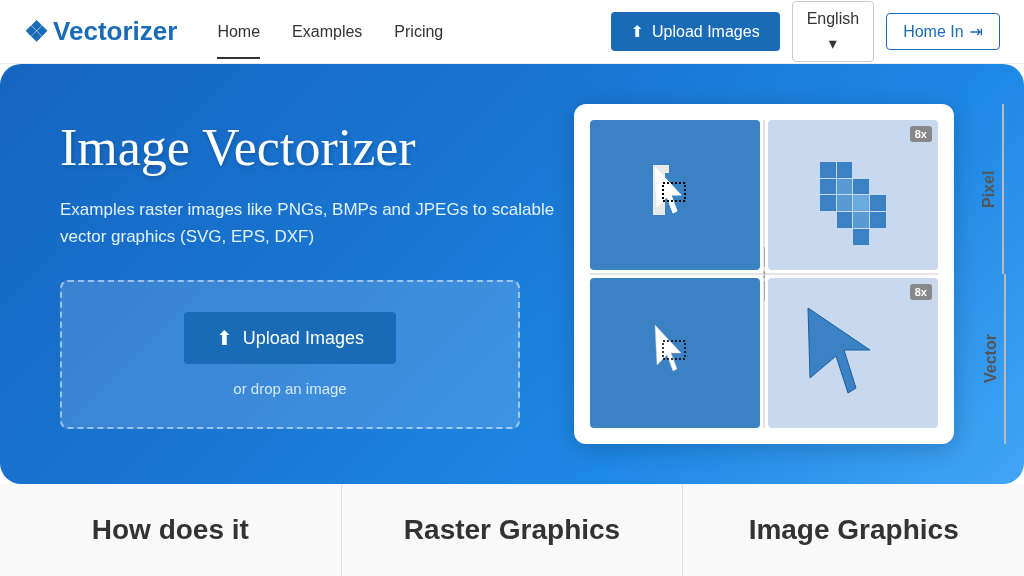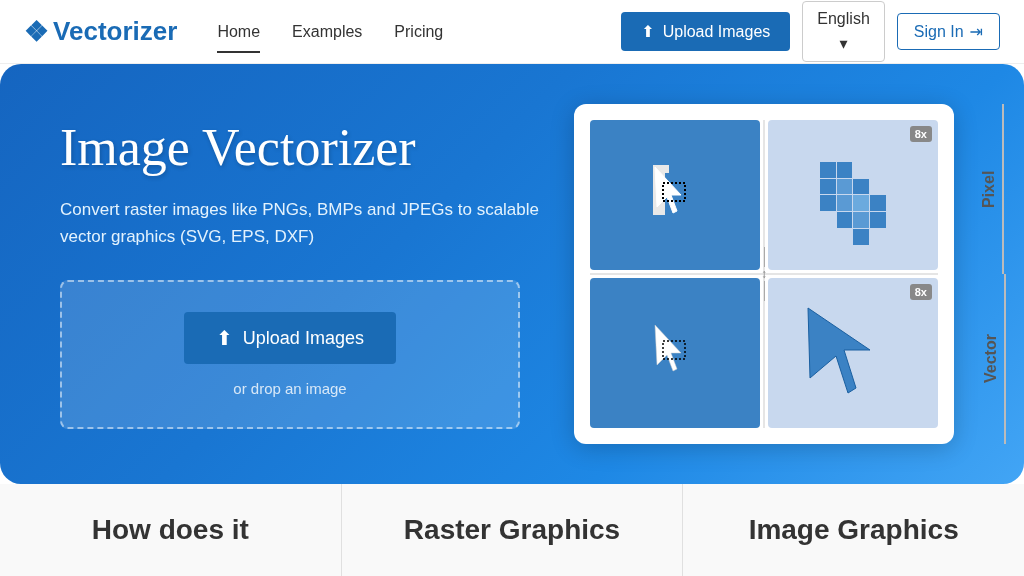--- a/index.html
+++ b/index.html
@@ -36,21 +36,21 @@
       gap: 32px;
       list-style: none;
     }
     .nav-links li a {
       text-decoration: none;
       color: #333;
       font-size: 16px;
     }
     .nav-links li a.active {
       border-bottom: 2px solid #333;
-      padding-bottom: 11px;
+      padding-bottom: 17px;
     }
     .navbar-right {
       display: flex;
       align-items: center;
       gap: 12px;
     }
     .btn-upload-nav {
       background: #1a6bb5;
       color: #fff;
       border: none;
@@ -261,30 +261,30 @@
   <div class="navbar-right">
     <button class="btn-upload-nav">
       <span style="font-size:16px;">⬆</span>
       <span>Upload Images</span>
     </button>
     <button class="btn-lang">
       <span>English</span>
       <span>▾</span>
     </button>
     <button class="btn-signin">
-      <span>Sign In</span>
+      <span>Home In</span>
       <span style="font-size:16px;">⇥</span>
     </button>
   </div>
 </nav>
 
 <section class="hero">
   <div class="hero-left">
     <h1 class="hero-title">Image Vectorizer</h1>
-    <p class="hero-subtitle">Convert raster images like PNGs, BMPs and JPEGs to scalable vector graphics (SVG, EPS, DXF)</p>
+    <p class="hero-subtitle">Examples raster images like PNGs, BMPs and JPEGs to scalable vector graphics (SVG, EPS, DXF)</p>
     <div class="upload-box">
       <button class="btn-upload-main">
         <span style="font-size:20px;">⬆</span>
         <span>Upload Images</span>
       </button>
       <span class="drop-text">or drop an image</span>
     </div>
   </div>
 
   <div class="hero-right">

